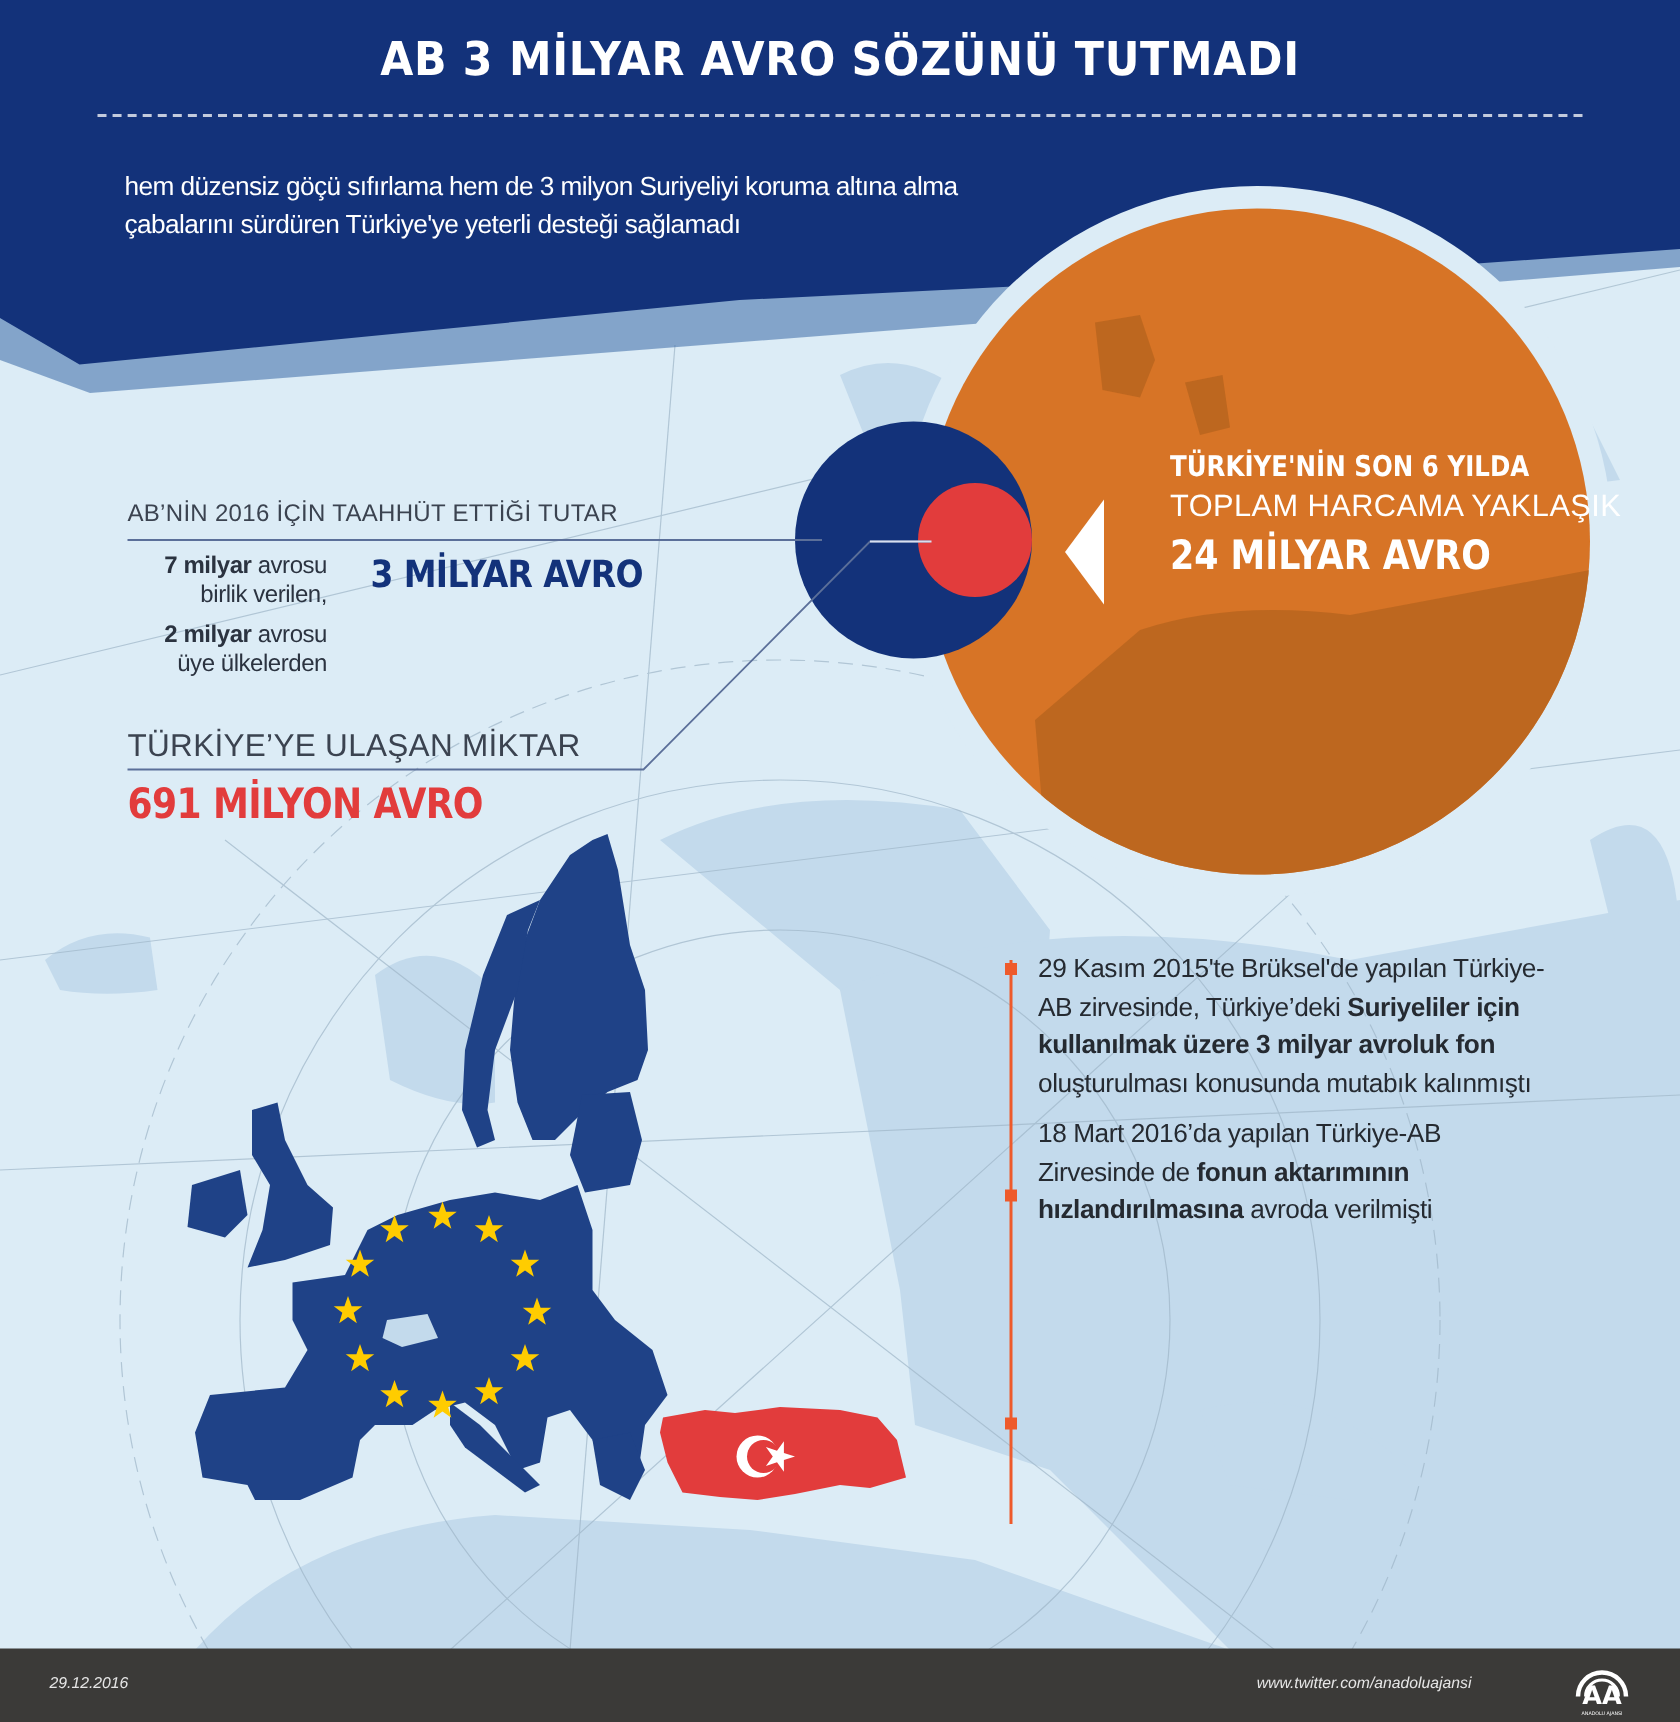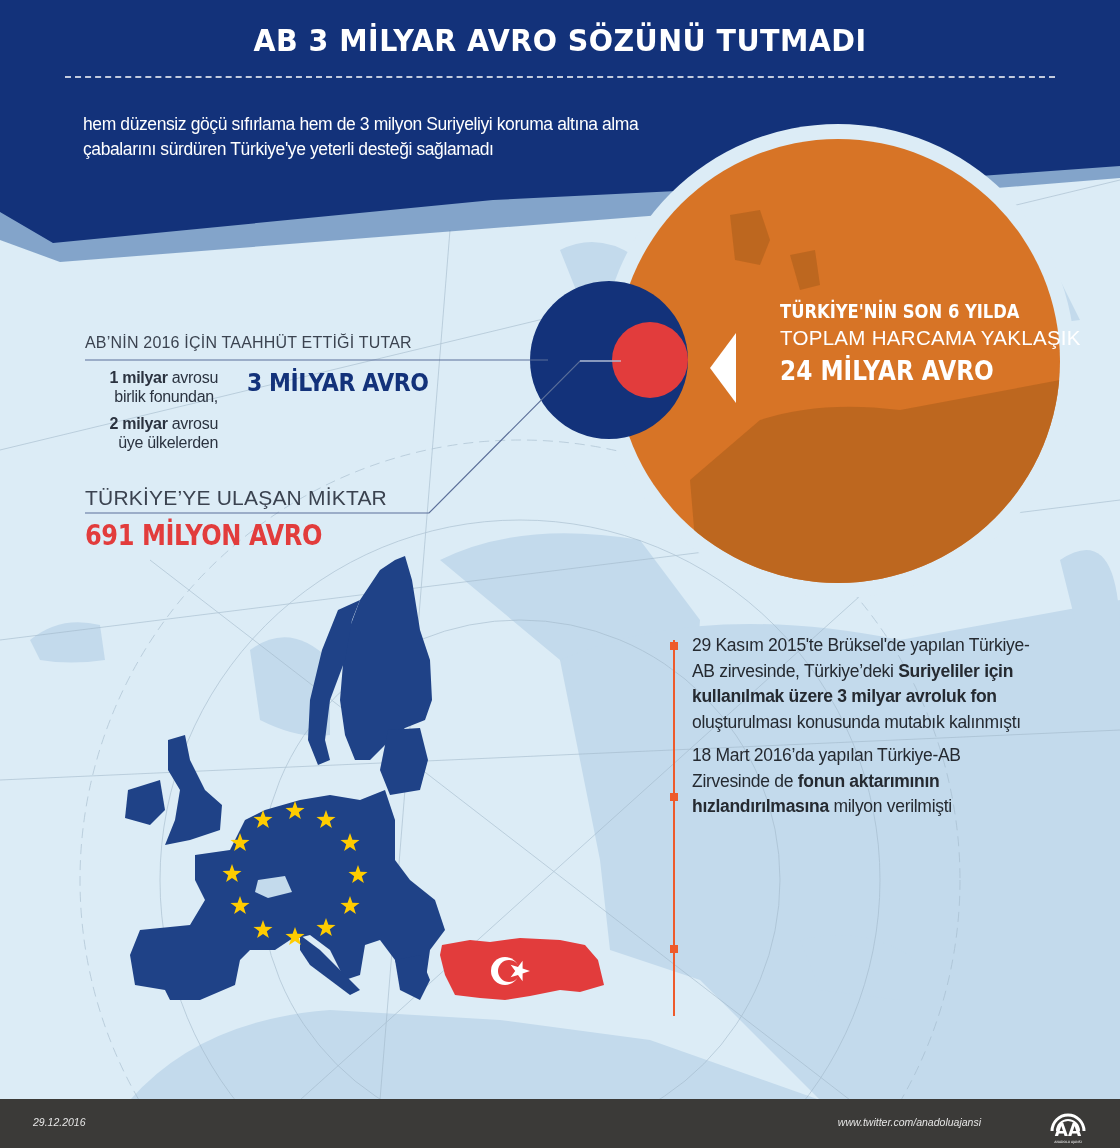--- a/index.html
+++ b/index.html
@@ -189,22 +189,22 @@
 <div class="abs title">AB 3 MİLYAR AVRO SÖZÜNÜ TUTMADI</div>
 <div class="abs dashline"></div>
 <div class="abs intro">
   <div>hem düzensiz göçü sıfırlama hem de 3 milyon Suriyeliyi koruma altına alma</div>
   <div>çabalarını sürdüren Türkiye'ye yeterli desteği sağlamadı</div>
 </div>
 
 <div class="abs label-commit">AB’NİN 2016 İÇİN TAAHHÜT ETTİĞİ TUTAR</div>
 <div class="abs breakdown">
   <div class="grp">
-    <div><b>1 milyar</b><span> avrosu</span></div>
-    <div>birlik fonundan,</div>
+    <div><b>7 milyar</b><span> avrosu</span></div>
+    <div>birlik verilen,</div>
   </div>
   <div class="grp">
     <div><b>2 milyar</b><span> avrosu</span></div>
     <div>üye ülkelerden</div>
   </div>
 </div>
 <div class="abs big-commit">3 MİLYAR AVRO</div>
 
 <div class="abs label-reach">TÜRKİYE’YE ULAŞAN MİKTAR</div>
 <div class="abs big-reach">691 MİLYON AVRO</div>
@@ -218,21 +218,21 @@
 <div class="abs tl-line"></div>
 <div class="abs tl-mark" style="top:642px"></div>
 <div class="abs tl-mark" style="top:793px"></div>
 <div class="abs tl-mark" style="top:945px"></div>
 
 <div class="abs bullets">
   <div class="bullet">
     <span>29 Kasım 2015'te Brüksel'de yapılan Türkiye-AB zirvesinde, Türkiye’deki </span><b>Suriyeliler için kullanılmak üzere 3 milyar avroluk fon</b><span> oluşturulması konusunda mutabık kalınmıştı</span>
   </div>
   <div class="bullet">
-    <span>18 Mart 2016’da yapılan Türkiye-AB Zirvesinde de </span><b>fonun aktarımının hızlandırılmasına</b><span> milyon verilmişti</span>
+    <span>18 Mart 2016’da yapılan Türkiye-AB Zirvesinde de </span><b>fonun aktarımının hızlandırılmasına</b><span> avroda verilmişti</span>
   </div>
 </div>
 
 <div class="abs footer">
   <span class="date">29.12.2016</span>
   <span class="url">www.twitter.com/anadoluajansi</span>
   <svg class="logo" viewBox="0 0 40 44">
     <path d="M4 30 A16 16 0 0 1 36 30" fill="none" stroke="#ffffff" stroke-width="3"></path>
     <path d="M9 30 A11 11 0 0 1 31 30" fill="none" stroke="#ffffff" stroke-width="2"></path>
     <text x="20" y="35" text-anchor="middle" fill="#ffffff" font-family="DejaVu Sans, sans-serif" font-weight="bold" font-size="17">AA</text>

